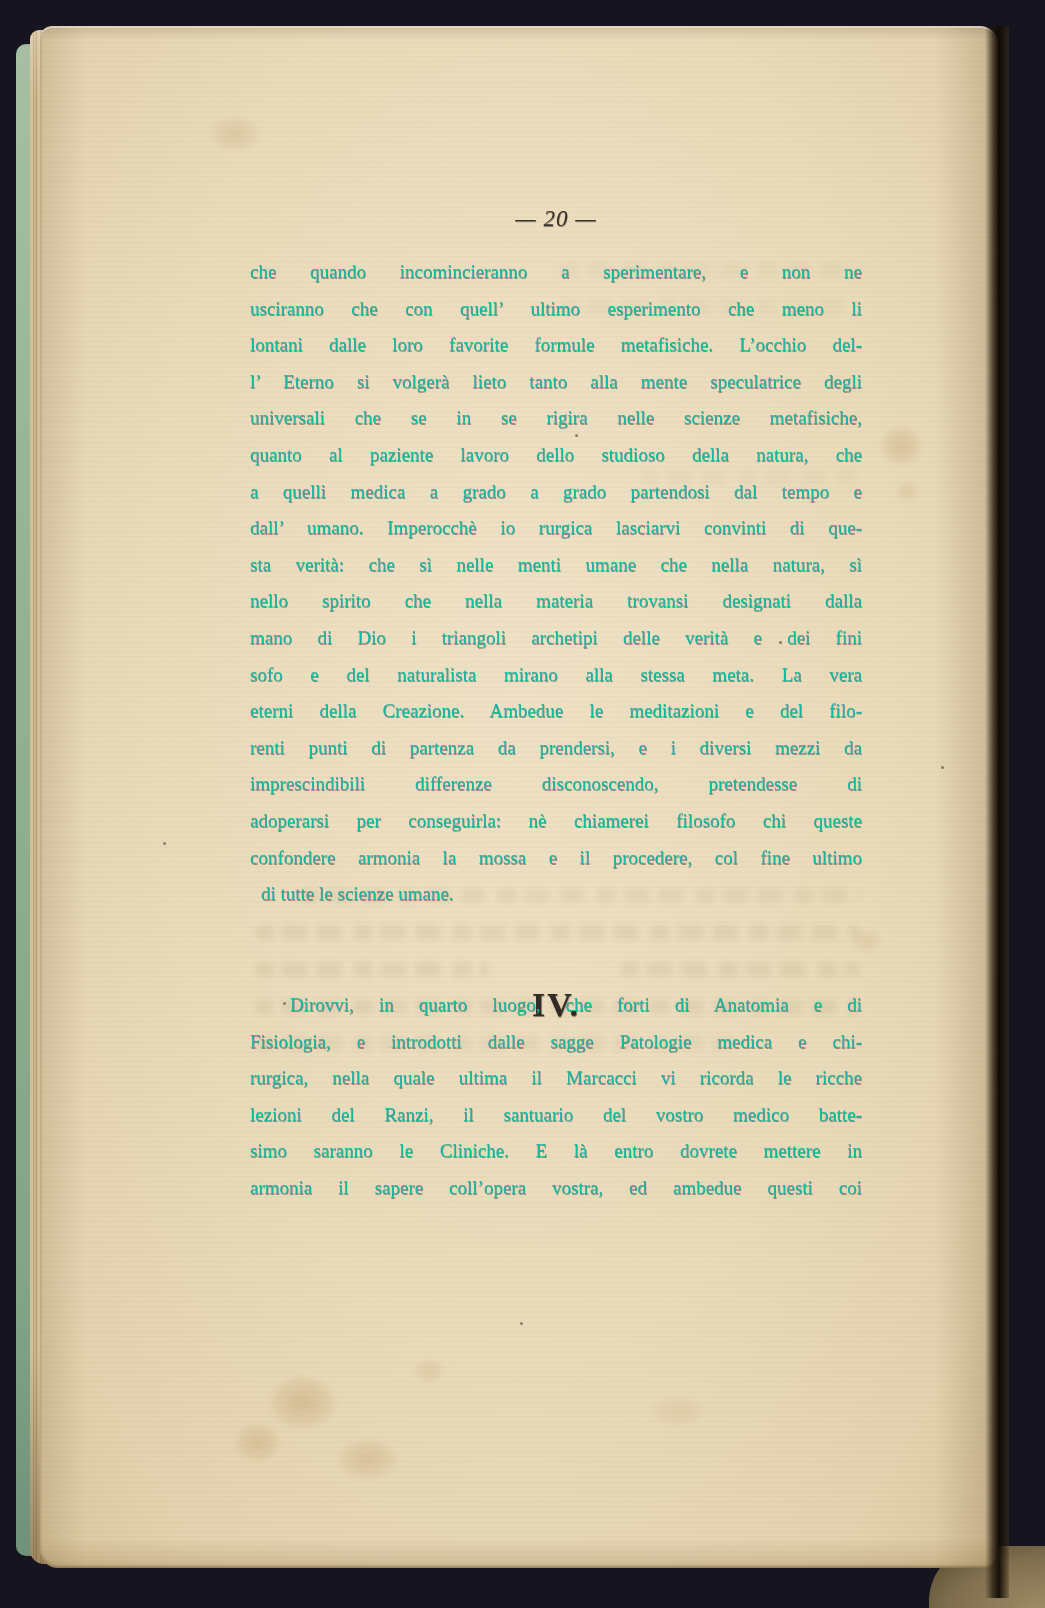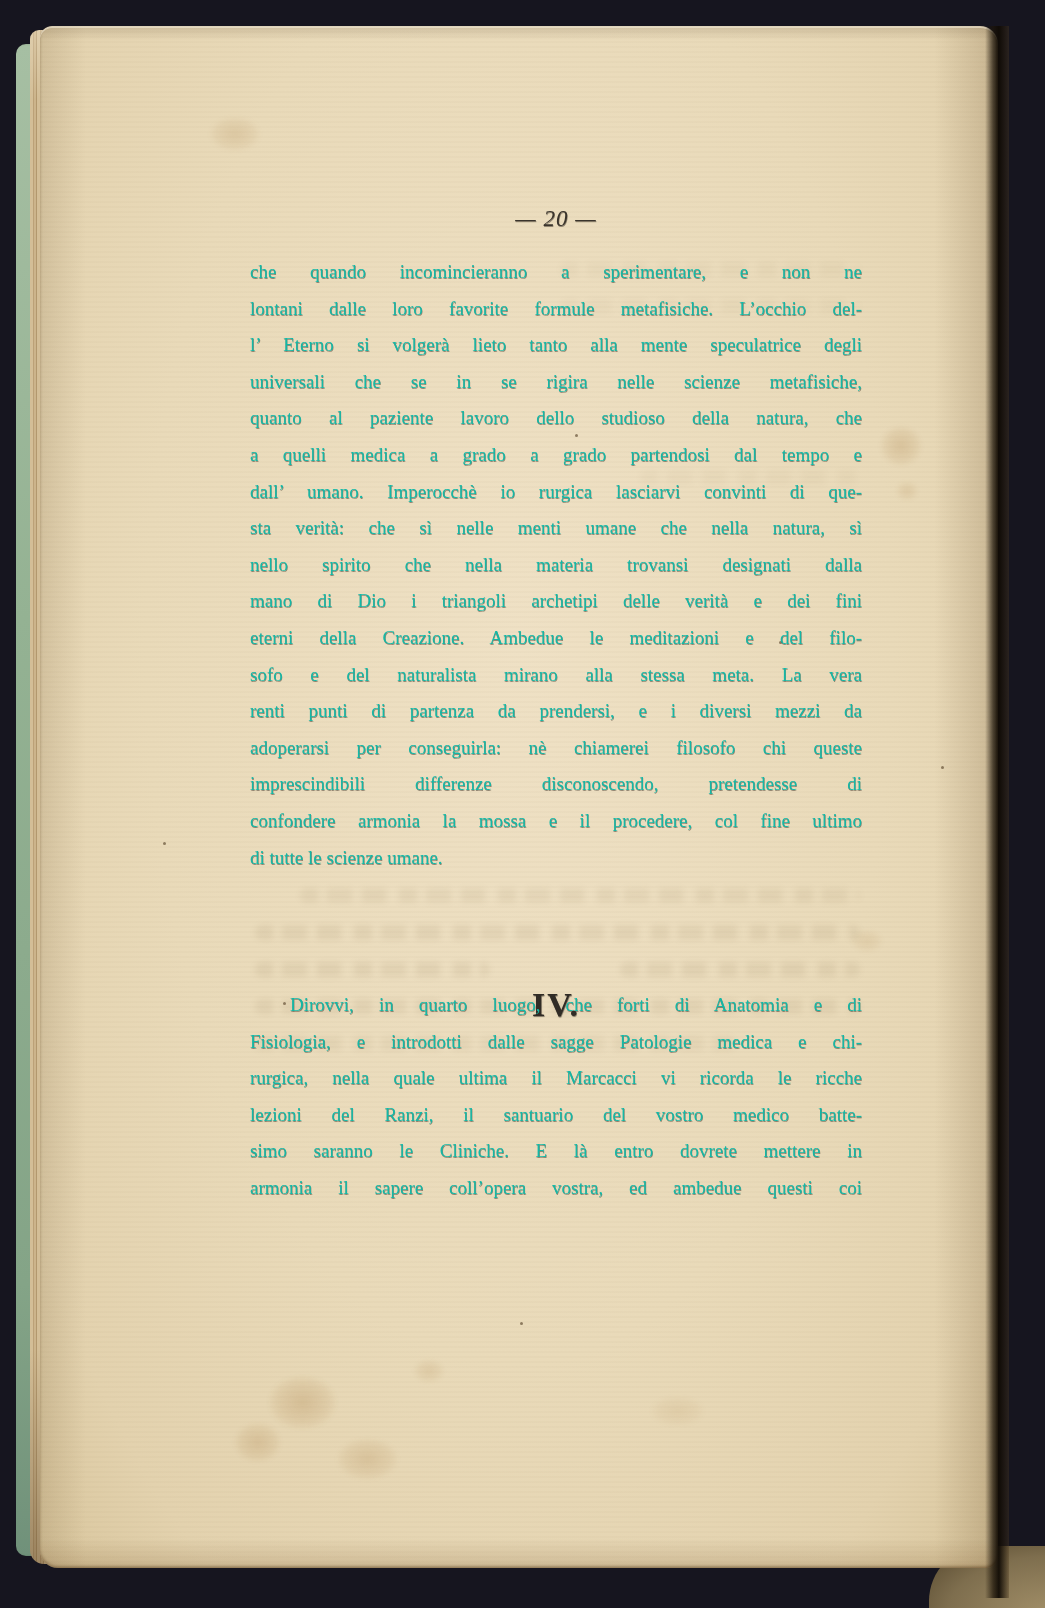--- a/index.html
+++ b/index.html
@@ -80,21 +80,21 @@
     text-align:center; font-style:italic; font-size:23px;
     letter-spacing:1px; color:#3a342c;
     text-shadow:0.4px 0.5px 0.6px rgba(58,48,38,0.5);
   }
   .para {
     left:250px; width:612px;
     font-size:19px; line-height:36.6px; color:#14b8a6;
     text-shadow:0.4px 0.5px 0.6px rgba(58,48,38,0.5);
   }
   .para .line { position:static; text-align:justify; text-align-last:justify; }
-  .para .line.no-stretch { text-align-last:left; }
+  .para .line.no-stretch { text-align-last:left;margin-left:11px; }
   .para1 { top:254px; }
   .para2 { top:987px; }
   .para2 .line:first-child { text-indent:40px; }
   .heading {
     left:250px; top:986px; width:612px;
     text-align:center; font-weight:bold; font-size:34px;
     letter-spacing:2px; color:#312c26;
     text-shadow:0.5px 0.6px 0.7px rgba(50,42,32,0.55);
   }
 </style>
@@ -135,34 +135,35 @@
   <div class="ghost" style="left:255px; top:925px; width:605px; opacity:.17;"></div>
   <div class="ghost" style="left:255px; top:962px; width:235px; opacity:.17;"></div>
   <div class="ghost" style="left:620px; top:962px; width:240px; opacity:.17;"></div>
   <div class="ghost" style="left:255px; top:999px; width:605px; opacity:.16;"></div>
   <div class="ghost" style="left:255px; top:1036px; width:480px; opacity:.12;"></div>
 
   <div class="page-number">— 20 —</div>
 
   <div class="para para1" id="para1">
       <div class="line">che quando incomincieranno a sperimentare, e non ne</div>
+      <div class="line">usciranno che con quell’ ultimo esperimento che meno li</div>
       <div class="line">lontani dalle loro favorite formule metafisiche. L’occhio del-</div>
       <div class="line">l’ Eterno si volgerà lieto tanto alla mente speculatrice degli</div>
       <div class="line">universali che se in se rigira nelle scienze metafisiche,</div>
       <div class="line">quanto al paziente lavoro dello studioso della natura, che</div>
       <div class="line">a quelli medica a grado a grado partendosi dal tempo e</div>
       <div class="line">dall’ umano. Imperocchè io rurgica lasciarvi convinti di que-</div>
       <div class="line">sta verità: che sì nelle menti umane che nella natura, sì</div>
       <div class="line">nello spirito che nella materia trovansi designati dalla</div>
       <div class="line">mano di Dio i triangoli archetipi delle verità e dei fini</div>
+      <div class="line">sofo e del naturalista mirano alla stessa meta. La vera</div>
       <div class="line">eterni della Creazione. Ambedue le meditazioni e del filo-</div>
-      <div class="line">sofo e del naturalista mirano alla stessa meta. La vera</div>
       <div class="line">renti punti di partenza da prendersi, e i diversi mezzi da</div>
+      <div class="line">imprescindibili differenze disconoscendo, pretendesse di</div>
       <div class="line">adoperarsi per conseguirla: nè chiamerei filosofo chi queste</div>
-      <div class="line">imprescindibili differenze disconoscendo, pretendesse di</div>
       <div class="line">confondere armonia la mossa e il procedere, col fine ultimo</div>
       <div class="line no-stretch">di tutte le scienze umane.</div>
     </div>
 
   <div class="heading">IV.</div>
 
   <div class="para para2" id="para2">
       <div class="line">Dirovvi, in quarto luogo, che forti di Anatomia e di</div>
       <div class="line">Fisiologia, e introdotti dalle sagge Patologie medica e chi-</div>
       <div class="line">rurgica, nella quale ultima il Marcacci vi ricorda le ricche</div>

